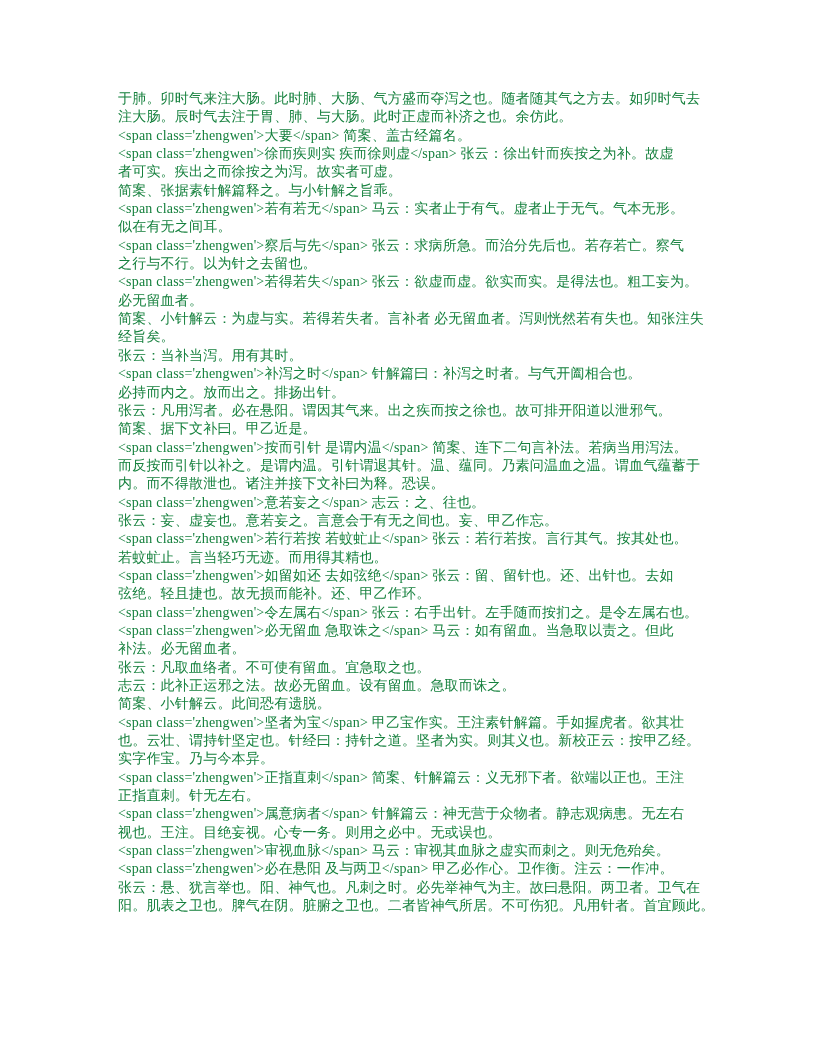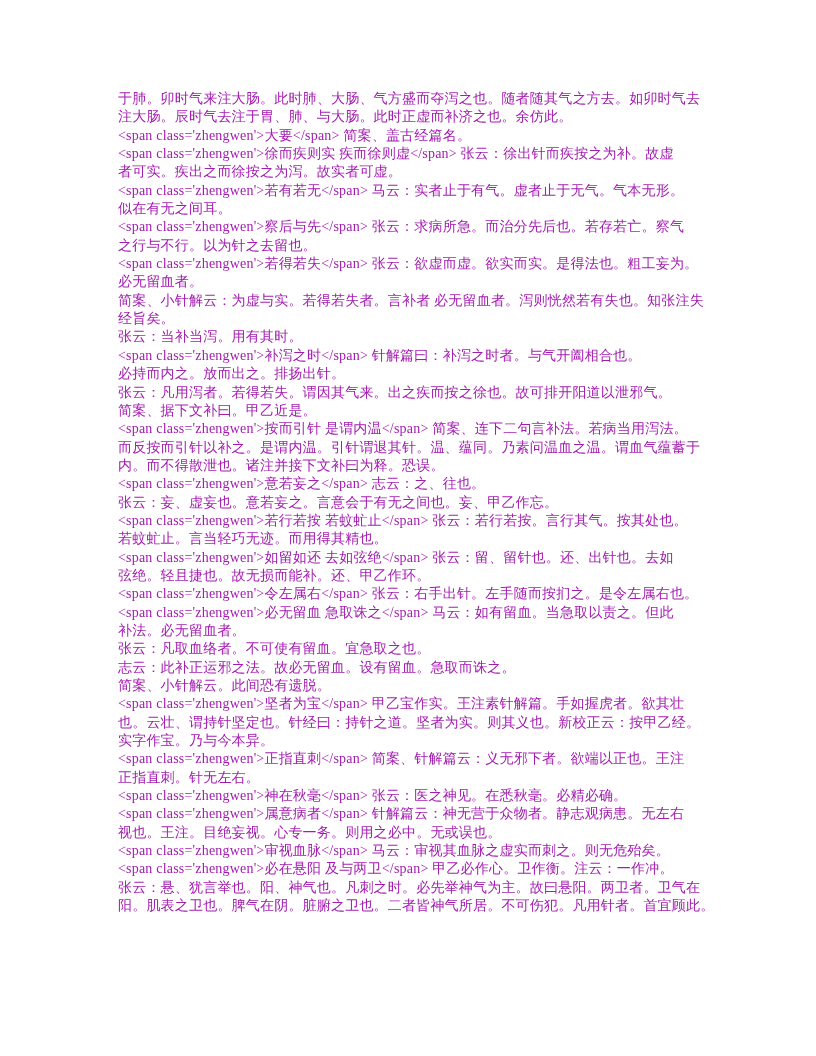--- a/index.html
+++ b/index.html
@@ -31,38 +31,39 @@
   }
   .text-line {
     white-space: pre;   
     height: 18.35px;
   }
 </style>
 </head>
 <body style="background: rgb(255, 255, 255);">
 
 <div class="page">
-  <div class="text-block" style="color: #a21caf; font-family: Liberation Serif, serif;">
+  <div class="text-block" style="color: #15803d; font-family: Liberation Serif, serif;">
       <div class="text-line">于肺。卯时气来注大肠。此时肺、大肠、气方盛而夺泻之也。随者随其气之方去。如卯时气去</div>
       <div class="text-line">注大肠。辰时气去注于胃、肺、与大肠。此时正虚而补济之也。余仿此。</div>
       <div class="text-line">&lt;span class='zhengwen'&gt;大要&lt;/span&gt; 简案、盖古经篇名。</div>
       <div class="text-line">&lt;span class='zhengwen'&gt;徐而疾则实 疾而徐则虚&lt;/span&gt; 张云：徐出针而疾按之为补。故虚</div>
       <div class="text-line">者可实。疾出之而徐按之为泻。故实者可虚。</div>
+      <div class="text-line">简案、张据素针解篇释之。与小针解之旨乖。</div>
       <div class="text-line">&lt;span class='zhengwen'&gt;若有若无&lt;/span&gt; 马云：实者止于有气。虚者止于无气。气本无形。</div>
       <div class="text-line">似在有无之间耳。</div>
       <div class="text-line">&lt;span class='zhengwen'&gt;察后与先&lt;/span&gt; 张云：求病所急。而治分先后也。若存若亡。察气</div>
       <div class="text-line">之行与不行。以为针之去留也。</div>
       <div class="text-line">&lt;span class='zhengwen'&gt;若得若失&lt;/span&gt; 张云：欲虚而虚。欲实而实。是得法也。粗工妄为。</div>
       <div class="text-line">必无留血者。</div>
       <div class="text-line">简案、小针解云：为虚与实。若得若失者。言补者 必无留血者。泻则恍然若有失也。知张注失</div>
       <div class="text-line">经旨矣。</div>
       <div class="text-line">张云：当补当泻。用有其时。</div>
       <div class="text-line">&lt;span class='zhengwen'&gt;补泻之时&lt;/span&gt; 针解篇曰：补泻之时者。与气开阖相合也。</div>
       <div class="text-line">必持而内之。放而出之。排扬出针。</div>
-      <div class="text-line">张云：凡用泻者。若得若失。谓因其气来。出之疾而按之徐也。故可排开阳道以泄邪气。</div>
+      <div class="text-line">张云：凡用泻者。必在悬阳。谓因其气来。出之疾而按之徐也。故可排开阳道以泄邪气。</div>
       <div class="text-line">简案、据下文补曰。甲乙近是。</div>
       <div class="text-line">&lt;span class='zhengwen'&gt;按而引针 是谓内温&lt;/span&gt; 简案、连下二句言补法。若病当用泻法。</div>
       <div class="text-line">而反按而引针以补之。是谓内温。引针谓退其针。温、蕴同。乃素问温血之温。谓血气蕴蓄于</div>
       <div class="text-line">内。而不得散泄也。诸注并接下文补曰为释。恐误。</div>
       <div class="text-line">&lt;span class='zhengwen'&gt;意若妄之&lt;/span&gt; 志云：之、往也。</div>
       <div class="text-line">张云：妄、虚妄也。意若妄之。言意会于有无之间也。妄、甲乙作忘。</div>
       <div class="text-line">&lt;span class='zhengwen'&gt;若行若按 若蚊虻止&lt;/span&gt; 张云：若行若按。言行其气。按其处也。</div>
       <div class="text-line">若蚊虻止。言当轻巧无迹。而用得其精也。</div>
       <div class="text-line">&lt;span class='zhengwen'&gt;如留如还 去如弦绝&lt;/span&gt; 张云：留、留针也。还、出针也。去如</div>
       <div class="text-line">弦绝。轻且捷也。故无损而能补。还、甲乙作环。</div>
@@ -70,21 +71,20 @@
       <div class="text-line">&lt;span class='zhengwen'&gt;必无留血 急取诛之&lt;/span&gt; 马云：如有留血。当急取以责之。但此</div>
       <div class="text-line">补法。必无留血者。</div>
       <div class="text-line">张云：凡取血络者。不可使有留血。宜急取之也。</div>
       <div class="text-line">志云：此补正运邪之法。故必无留血。设有留血。急取而诛之。</div>
       <div class="text-line">简案、小针解云。此间恐有遗脱。</div>
       <div class="text-line">&lt;span class='zhengwen'&gt;坚者为宝&lt;/span&gt; 甲乙宝作实。王注素针解篇。手如握虎者。欲其壮</div>
       <div class="text-line">也。云壮、谓持针坚定也。针经曰：持针之道。坚者为实。则其义也。新校正云：按甲乙经。</div>
       <div class="text-line">实字作宝。乃与今本异。</div>
       <div class="text-line">&lt;span class='zhengwen'&gt;正指直刺&lt;/span&gt; 简案、针解篇云：义无邪下者。欲端以正也。王注</div>
       <div class="text-line">正指直刺。针无左右。</div>
-      <div class="text-line">&lt;span class='zhengwen'&gt;神在秋毫&lt;/span&gt; 张云：医之神见。在悉秋毫。必精必确。</div>
       <div class="text-line">&lt;span class='zhengwen'&gt;属意病者&lt;/span&gt; 针解篇云：神无营于众物者。静志观病患。无左右</div>
       <div class="text-line">视也。王注。目绝妄视。心专一务。则用之必中。无或误也。</div>
       <div class="text-line">&lt;span class='zhengwen'&gt;审视血脉&lt;/span&gt; 马云：审视其血脉之虚实而刺之。则无危殆矣。</div>
       <div class="text-line">&lt;span class='zhengwen'&gt;必在悬阳 及与两卫&lt;/span&gt; 甲乙必作心。卫作衡。注云：一作冲。</div>
       <div class="text-line">张云：悬、犹言举也。阳、神气也。凡刺之时。必先举神气为主。故曰悬阳。两卫者。卫气在</div>
       <div class="text-line">阳。肌表之卫也。脾气在阴。脏腑之卫也。二者皆神气所居。不可伤犯。凡用针者。首宜顾此。</div>
     </div>
 </div>
 
 </body></html>

